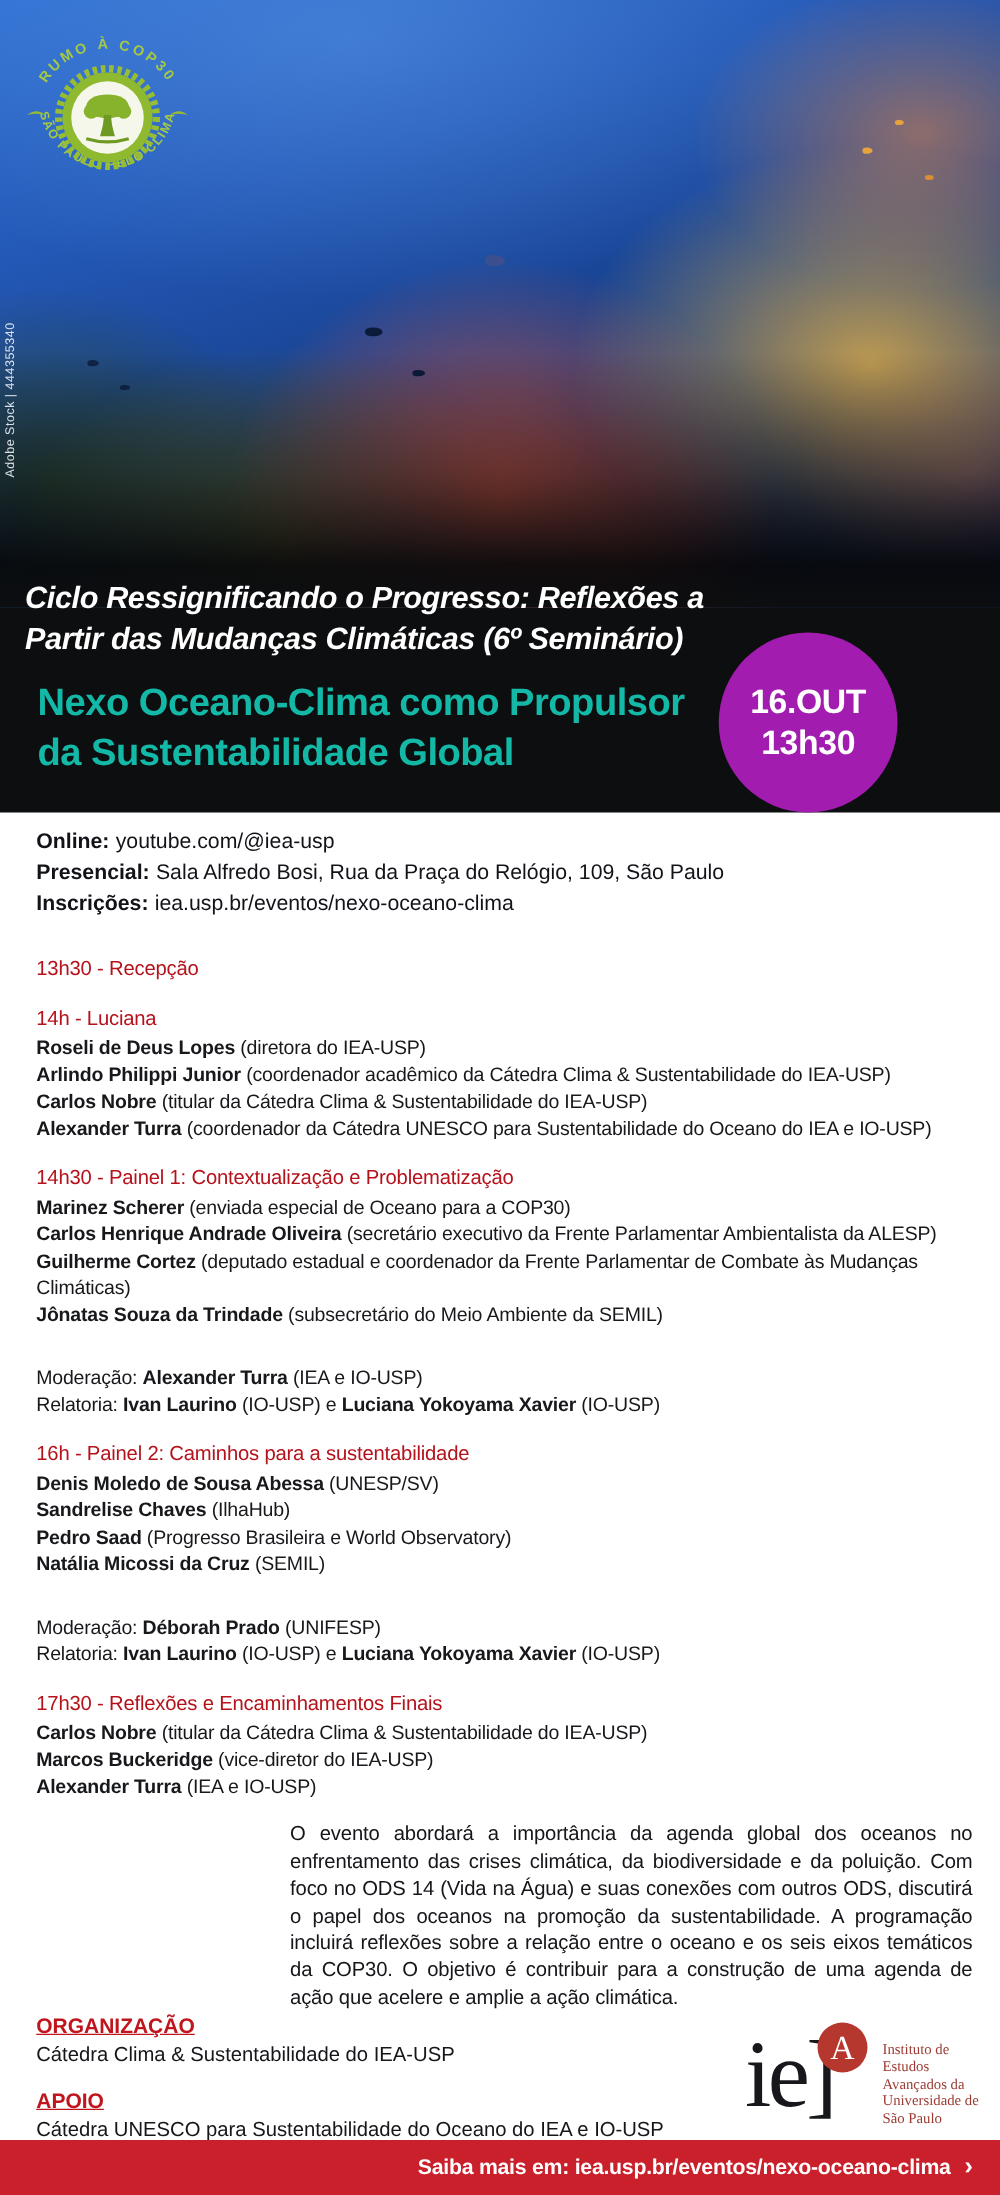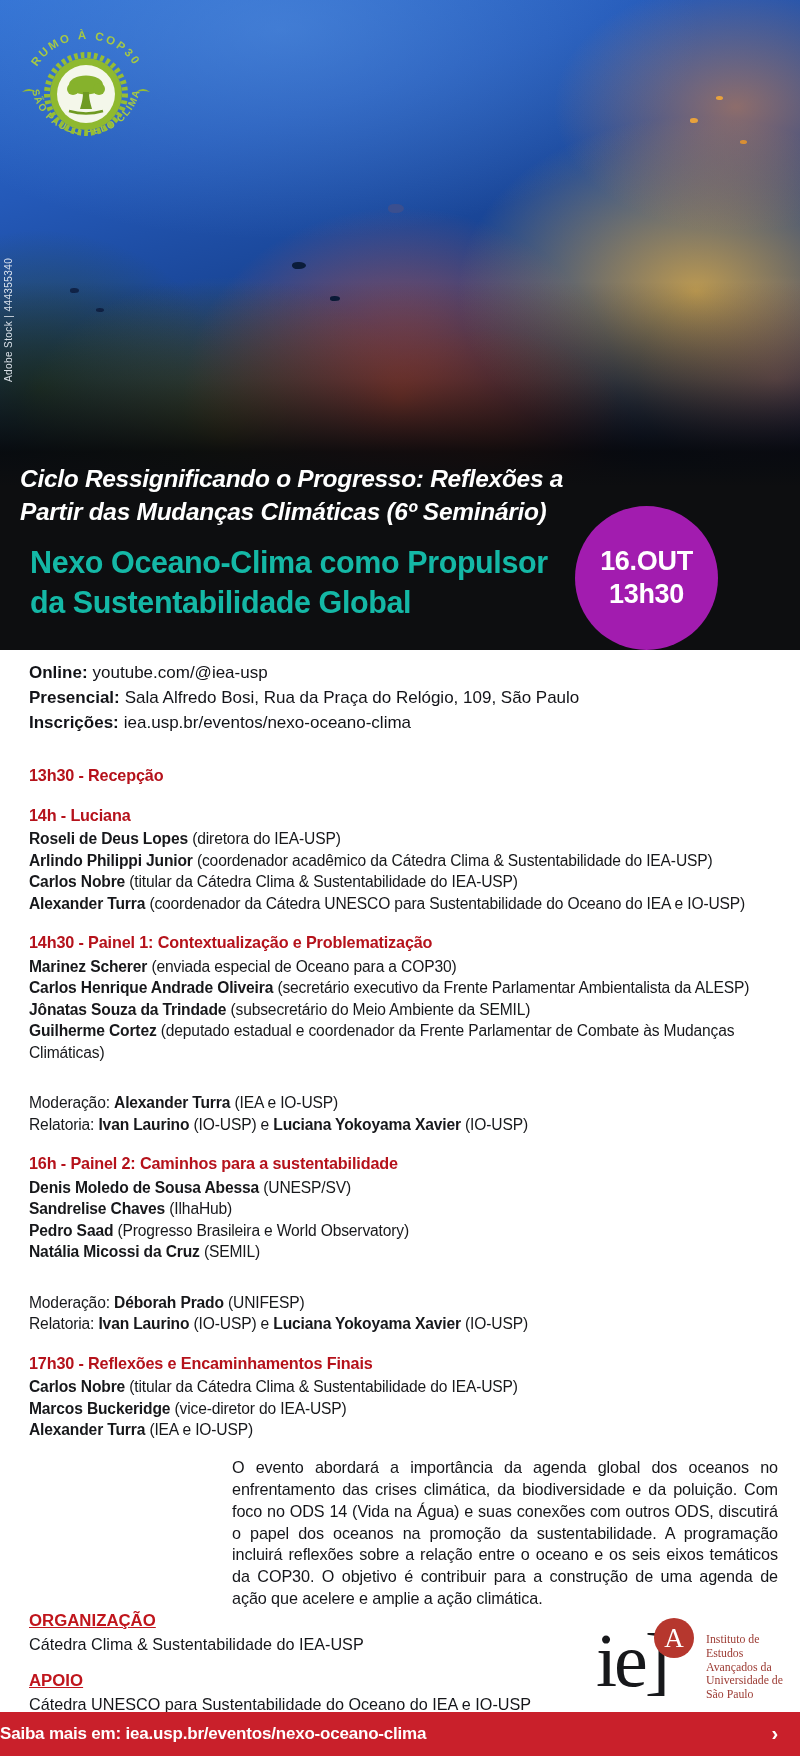--- a/index.html
+++ b/index.html
@@ -37,21 +37,21 @@
     background:#a21caf;color:#fff;z-index:5;display:flex;flex-direction:column;align-items:center;
     justify-content:center;font-weight:800;font-size:27px;line-height:33px;letter-spacing:-.3px;}
 
   
   .info{position:absolute;left:29px;top:661px;font-size:17px;line-height:24.8px;color:#121318;}
   .info-row .lbl{font-weight:800;margin-right:5px;}
 
   .schedule{position:absolute;left:29px;top:765px;width:752px;font-size:15.6px;line-height:21.5px;
     color:#17181b;letter-spacing:-.15px;}
   .section{margin:0 0 18px 0;}
-  .sec-heading{margin:0;color:#b5121b;font-weight:700;font-size:16.2px;line-height:21.5px;}
+  .sec-heading{margin:0;color:#b5121b;font-weight:400;font-size:16.2px;line-height:21.5px;}
   .sec-block{margin-top:2px;}
   .sec-block + .sec-block{margin-top:29px;}
   .sched-line{margin:0;}
   .sched-line .b{font-weight:800;}
 
   .about{position:absolute;left:232px;top:1441px;width:546px;font-size:16.2px;line-height:21.8px;
     text-align:justify;color:#15161a;letter-spacing:-.1px;}
 
   .org{position:absolute;left:29px;top:1610px;font-size:16.2px;line-height:21px;color:#15161a;}
   .org .hd{color:#c0151c;font-weight:800;font-size:16.8px;margin-bottom:3px;text-decoration:underline;}
@@ -61,21 +61,21 @@
   .mark{position:relative;width:100px;height:102px;text-decoration:underline;}
   .mark .ie{position:absolute;left:0;top:18px;font-family:"Liberation Serif","DejaVu Serif",serif;
     font-size:76px;line-height:1;color:#17181b;letter-spacing:-3px;}
   .mark .a-circle{position:absolute;left:58px;top:14px;width:40px;height:40px;border-radius:50%;
     background:#b6372e;color:#fff;display:flex;align-items:center;justify-content:center;
     font-family:"Liberation Serif","DejaVu Serif",serif;font-size:27px;}
   .iea-caption{font-family:"Liberation Serif","DejaVu Serif",serif;font-size:11.8px;line-height:13.8px;
     color:#9c3b33;padding-top:29px;}
 
   .footer-bar{position:absolute;left:0;bottom:0;width:800px;height:44px;background:#c9202b;color:#fff;
-    display:flex;align-items:center;justify-content:space-between;padding-right:22px;box-sizing:border-box;
+    display:flex;align-items:center;justify-content:flex-end;padding-right:22px;box-sizing:border-box;
     font-weight:800;font-size:17px;letter-spacing:-.2px;}
   .footer-bar .chev{margin-left:11px;font-size:20px;font-weight:800;transform:translateY(-1px);}
 </style>
 </head>
 <body>
 
 <div id="poster">
 
   <div class="top">
     <div class="hero">
@@ -165,22 +165,22 @@
           </div>
         </div>
   </div>
 
   <div class="section">
     <p class="sec-heading">14h30 - Painel 1: Contextualização e Problematização</p>
     <div class="sec-body">
           <div class="sec-block">
             <p class="sched-line"><span class="b">Marinez Scherer</span><span> (enviada especial de Oceano para a COP30)</span></p>
             <p class="sched-line"><span class="b">Carlos Henrique Andrade Oliveira</span><span> (secretário executivo da Frente Parlamentar Ambientalista da ALESP)</span></p>
+            <p class="sched-line"><span class="b">Guilherme Cortez</span><span> (deputado estadual e coordenador da Frente Parlamentar de Combate às Mudanças Climáticas)</span></p>
             <p class="sched-line"><span class="b">Jônatas Souza da Trindade</span><span> (subsecretário do Meio Ambiente da SEMIL)</span></p>
-            <p class="sched-line"><span class="b">Guilherme Cortez</span><span> (deputado estadual e coordenador da Frente Parlamentar de Combate às Mudanças Climáticas)</span></p>
           </div>
           <div class="sec-block">
             <p class="sched-line"><span>Moderação: </span><span class="b">Alexander Turra</span><span> (IEA e IO-USP)</span></p>
             <p class="sched-line"><span>Relatoria: </span><span class="b">Ivan Laurino</span><span> (IO-USP) e </span><span class="b">Luciana Yokoyama Xavier</span><span> (IO-USP)</span></p>
           </div>
         </div>
   </div>
 
   <div class="section">
     <p class="sec-heading">16h - Painel 2: Caminhos para a sustentabilidade</p>

